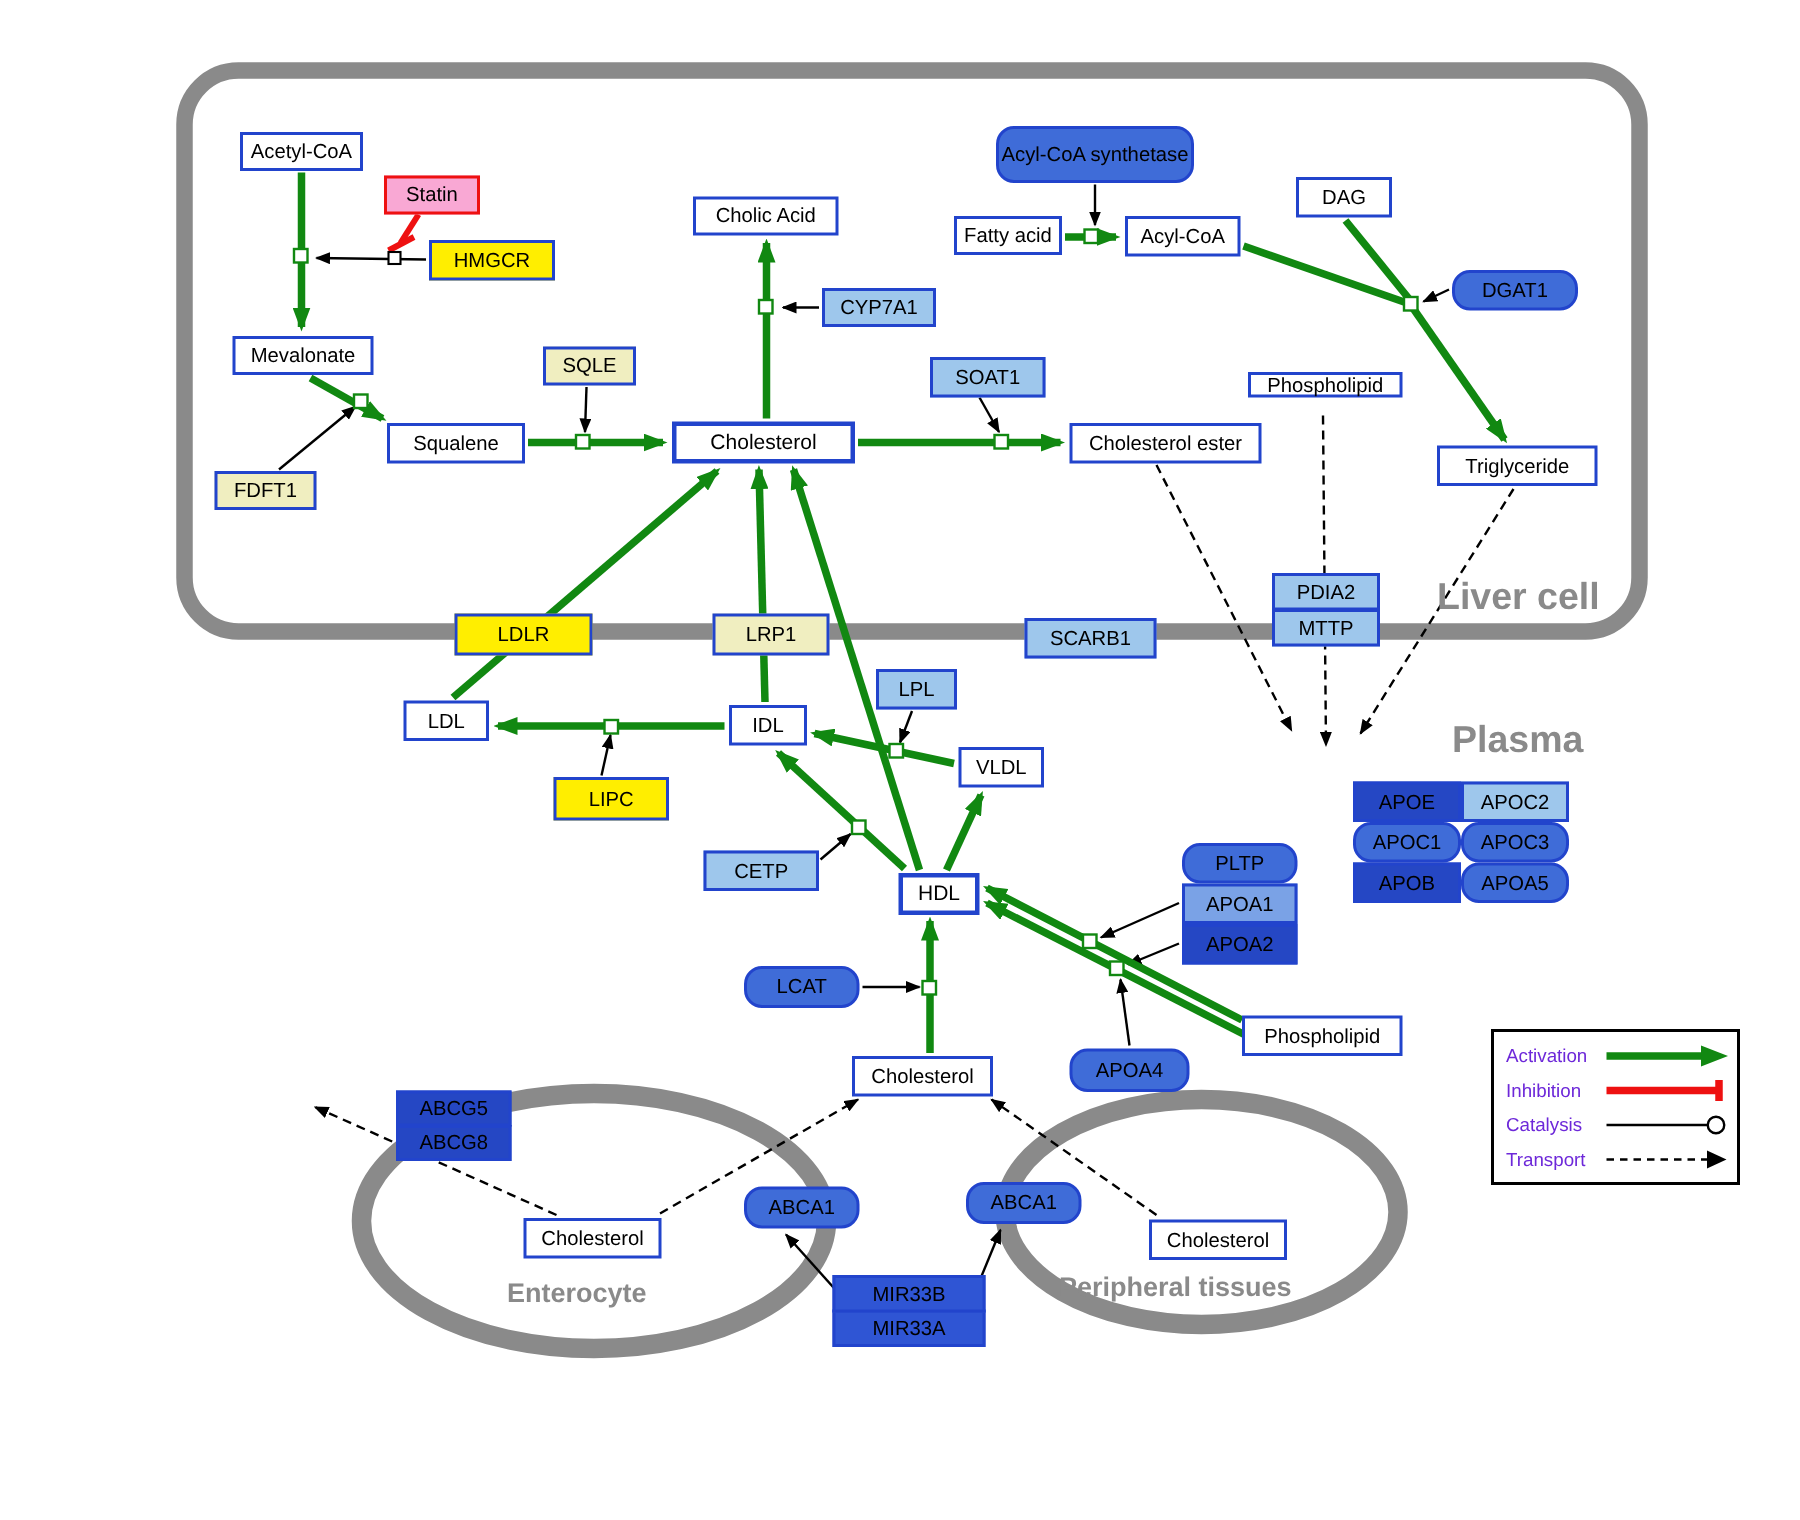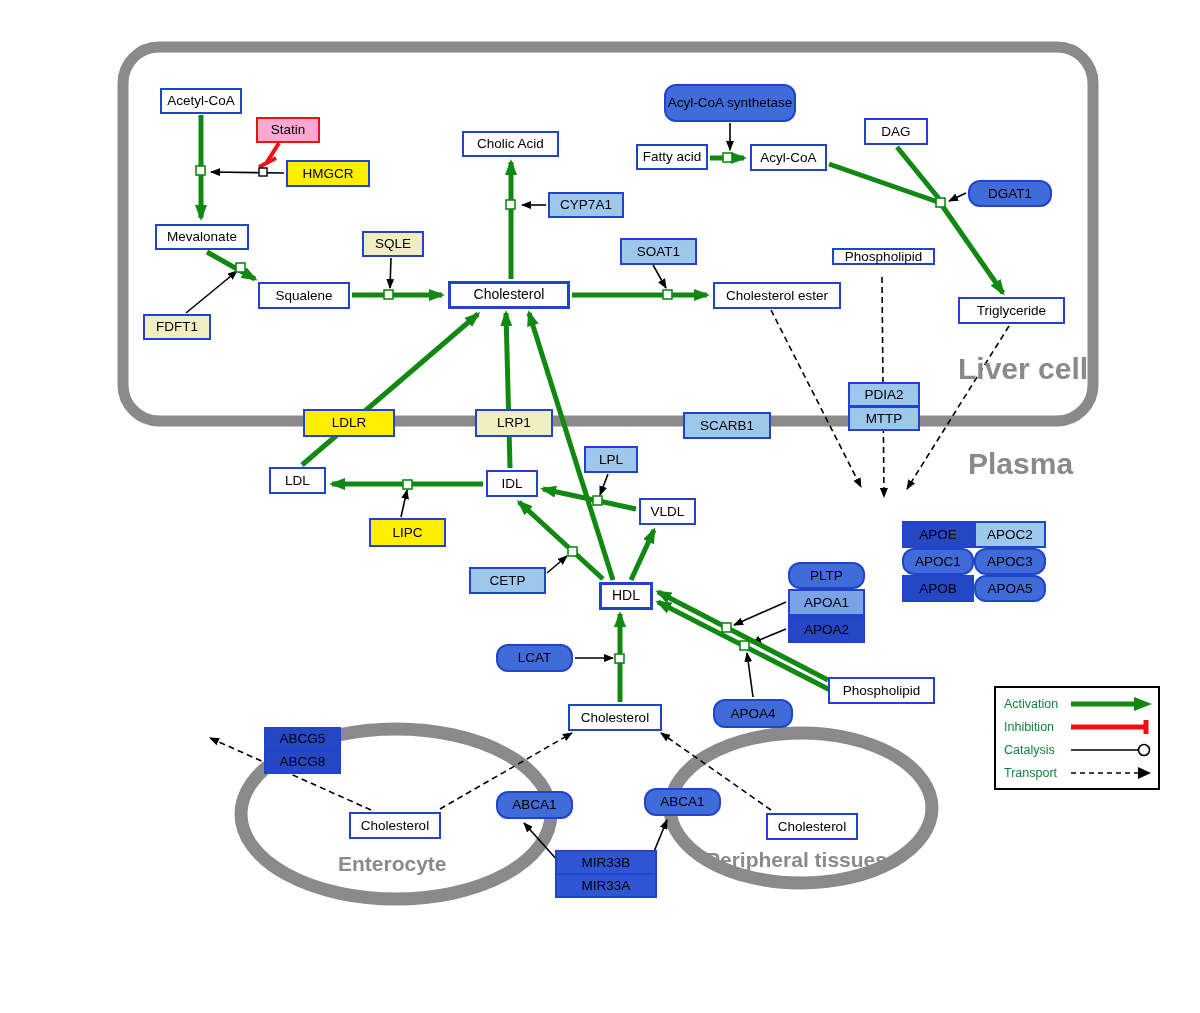--- a/index.html
+++ b/index.html
@@ -24,27 +24,27 @@
   .drug{background:#f9a8d4;border-color:var(--c-inhibition_red,#ee1111);}
   .gene-yellow{background:var(--c-gene_yellow,#ffee00);}
   .gene-paleyellow{background:var(--c-gene_pale_yellow,#f0eec0);}
   .gene-light{background:var(--c-gene_light_blue,#9ec7ec);}
   .gene-medium{background:var(--c-gene_medium_blue,#3f6cd8);border-radius:12px;}
   .gene-medlight{background:var(--c-gene_medium_light_blue,#7aa2e6);}
   .gene-dark{background:var(--c-gene_dark_blue,#2547c4);}
   .gene-mir{background:var(--c-mir_blue,#2f55d4);}
 
   .region-label{position:absolute;font-weight:bold;color:var(--c-membrane_gray,#8a8a8a);z-index:2;white-space:nowrap;}
-  .region-lg{font-size:30px;}
-  .region-md{font-size:21px;}
+  .region-lg{font-size:25px;margin-top:32px;}
+  .region-md{font-size:18px;}
 
   #legend{position:absolute;left:994px;top:686px;width:166px;height:104px;background:#fff;
           border:2px solid #000;z-index:2;box-sizing:border-box;padding:4px 0 0 8px;}
   .legend-row{display:flex;align-items:center;height:23px;}
-  .legend-row span{font-size:12.5px;color:#15803d;width:64px;}
+  .legend-row span{font-size:12.5px;color:#6d28d9;width:64px;}
   .legend-row svg{display:block;}
 </style>
 </head>
 <body>
 
 <div id="canvas">
 
   <svg id="edges" width="1200" height="1013" viewBox="0 0 1200 1013">
     <defs>
       <marker id="mGreen" markerUnits="userSpaceOnUse" markerWidth="16" markerHeight="12" refX="13" refY="6" orient="auto">

